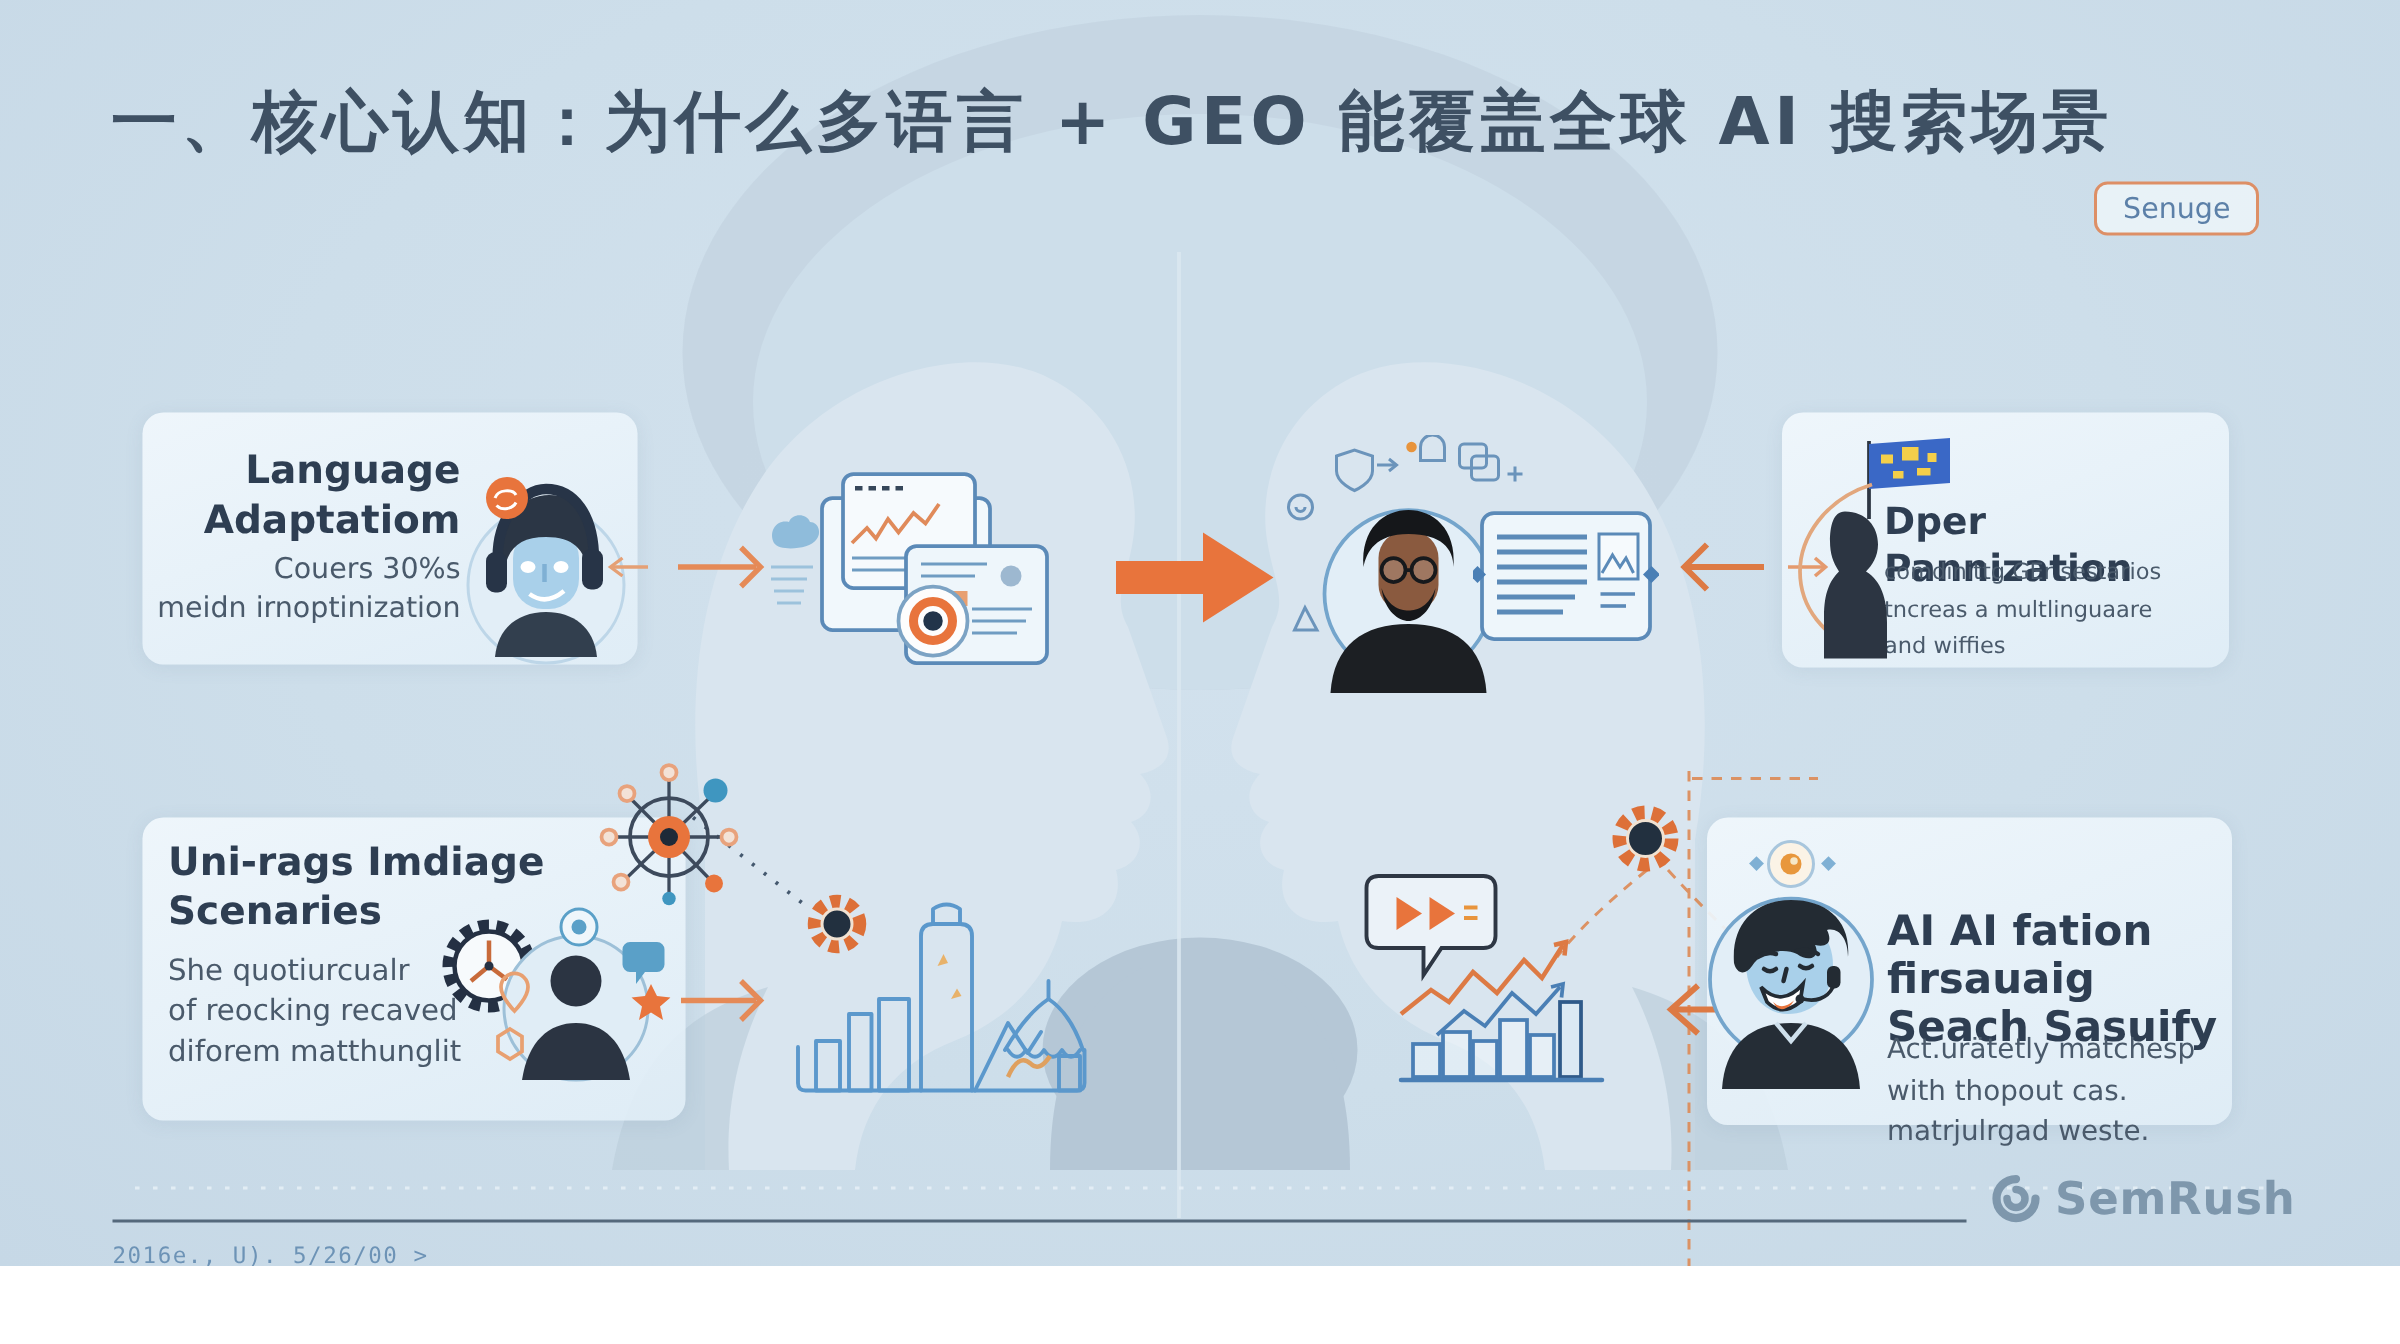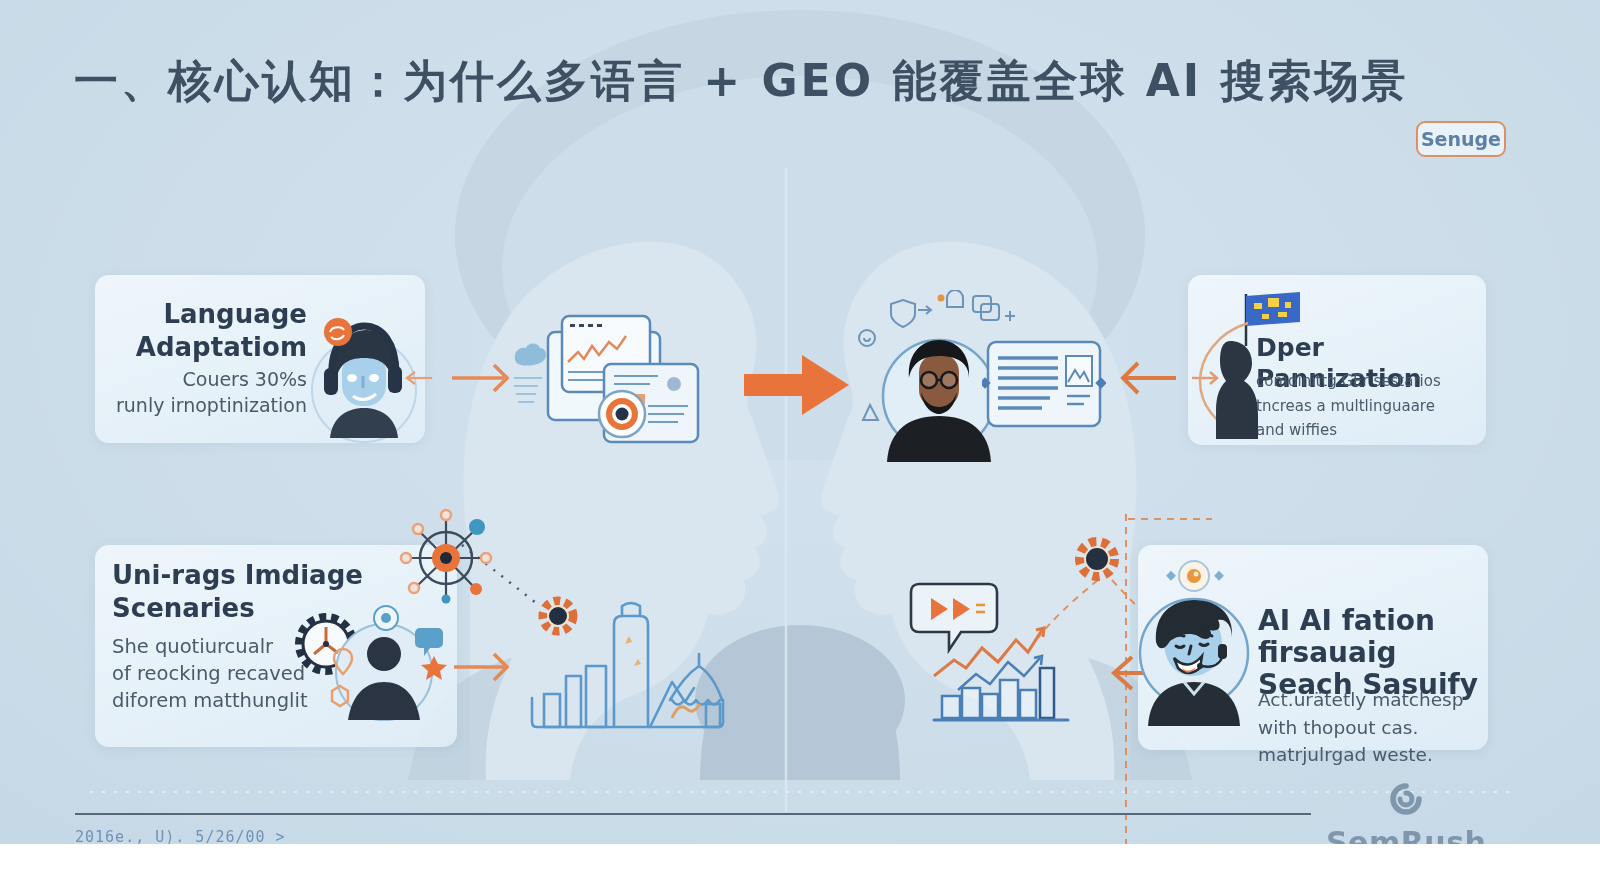--- a/index.html
+++ b/index.html
@@ -5,22 +5,22 @@
   html,body{margin:0;padding:0;}
   body{font-family:"DejaVu Sans","Liberation Sans",sans-serif;}
   .stage{position:relative;width:1600px;height:844px;overflow:hidden;
          background:radial-gradient(ellipse at 50% 40%, #d3e2ee 0%, #cddeea 55%, #c6d8e6 100%);}
   .abs{position:absolute;}
   .bg-decor{left:0;top:0;width:1600px;height:896px;}
 
   .page-title{left:74px;top:52px;width:1400px;font-size:44px;font-weight:700;
               color:#3e5063;letter-spacing:3px;}
 
-  .badge{right:94px;top:121px;padding:5px 3px;border:2.5px solid #dd8f66;border-radius:9px;
-         background:rgba(243,249,252,.72);color:#5c80a8;font-size:19px;font-weight:700;}
+  .badge{right:94px;top:121px;padding:5px 17px;border:2.5px solid #dd8f66;border-radius:9px;
+         background:rgba(243,249,252,.72);color:#5c80a8;font-size:19px;font-weight:400;}
 
   .card{background:linear-gradient(160deg, rgba(240,247,252,.95), rgba(226,239,248,.86));
         border-radius:14px;box-shadow:0 2px 12px rgba(90,120,150,.10);}
   .card-tl{left:95px;top:275px;width:330px;height:168px;}
   .card-tr{left:1188px;top:275px;width:298px;height:170px;}
   .card-bl{left:95px;top:545px;width:362px;height:202px;}
   .card-br{left:1138px;top:545px;width:350px;height:205px;}
 
   .hd{font-weight:700;color:#2e3e52;}
   .bd{color:#4a5a6b;}
@@ -30,21 +30,21 @@
   .bd-tr{left:1256px;top:369px;width:228px;font-size:15px;line-height:24.5px;}
   .hd-bl{left:112px;top:559px;width:260px;font-size:26px;line-height:33px;}
   .bd-bl{left:112px;top:633px;width:250px;font-size:19.5px;line-height:27px;}
   .hd-br{left:1258px;top:559px;width:228px;font-size:28px;line-height:32px;margin-top:46px;}
   .bd-br{left:1258px;top:638px;width:228px;font-size:18.5px;line-height:27.5px;margin-top:48px;}
 
   .footer-line{left:75px;top:813px;width:1236px;height:2px;background:#55697c;}
   .footer-date{left:75px;top:828px;font-family:"DejaVu Sans Mono","Liberation Mono",monospace;
                font-size:15px;color:#6d93b6;letter-spacing:1px;}
   .brand{left:1326px;top:781px;display:flex;align-items:center;gap:8px;color:#7e97ac;
-         font-size:30px;font-weight:600;letter-spacing:.5px;flex-direction:column;}
+         font-size:30px;font-weight:600;letter-spacing:.5px;}
 </style>
 </head>
 <body>
 
 <div class="stage">
 
   <svg class="abs bg-decor" viewBox="0 0 1600 896">
     <ellipse cx="800" cy="235" rx="345" ry="225" fill="#c3d3e0" opacity="0.75"></ellipse>
     <ellipse cx="800" cy="268" rx="298" ry="192" fill="#cddeea"></ellipse>
     <ellipse cx="800" cy="700" rx="105" ry="75" fill="#b5c7d6"></ellipse>
@@ -81,21 +81,21 @@
   <div class="abs card card-tr"></div>
   <div class="abs card card-bl"></div>
   <div class="abs card card-br"></div>
 
   <div class="abs hd hd-tl">
     <div>Language</div>
     <div>Adaptatiom</div>
   </div>
   <div class="abs bd bd-tl">
     <div>Couers 30%s</div>
-    <div>runly irnoptinization</div>
+    <div>meidn irnoptinization</div>
   </div>
 
   <div class="abs hd hd-tr">
     <div>Dper Pannization</div>
   </div>
   <div class="abs bd bd-tr">
     <div>comdinittg GEr sestarios</div>
     <div>tncreas a multlinguaare</div>
     <div>and wiffies</div>
   </div>

